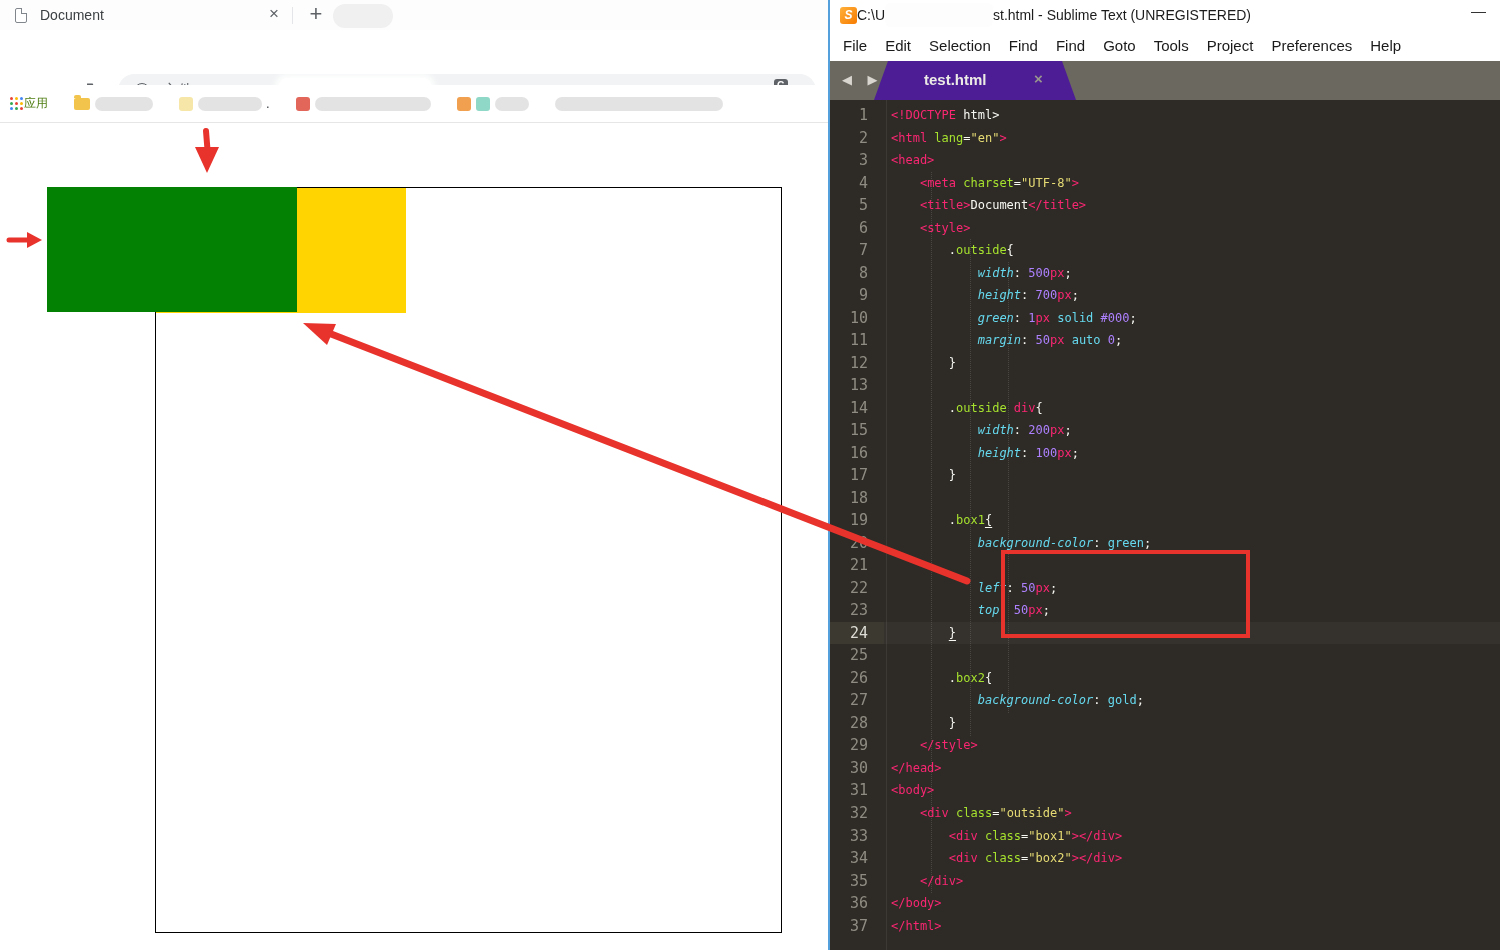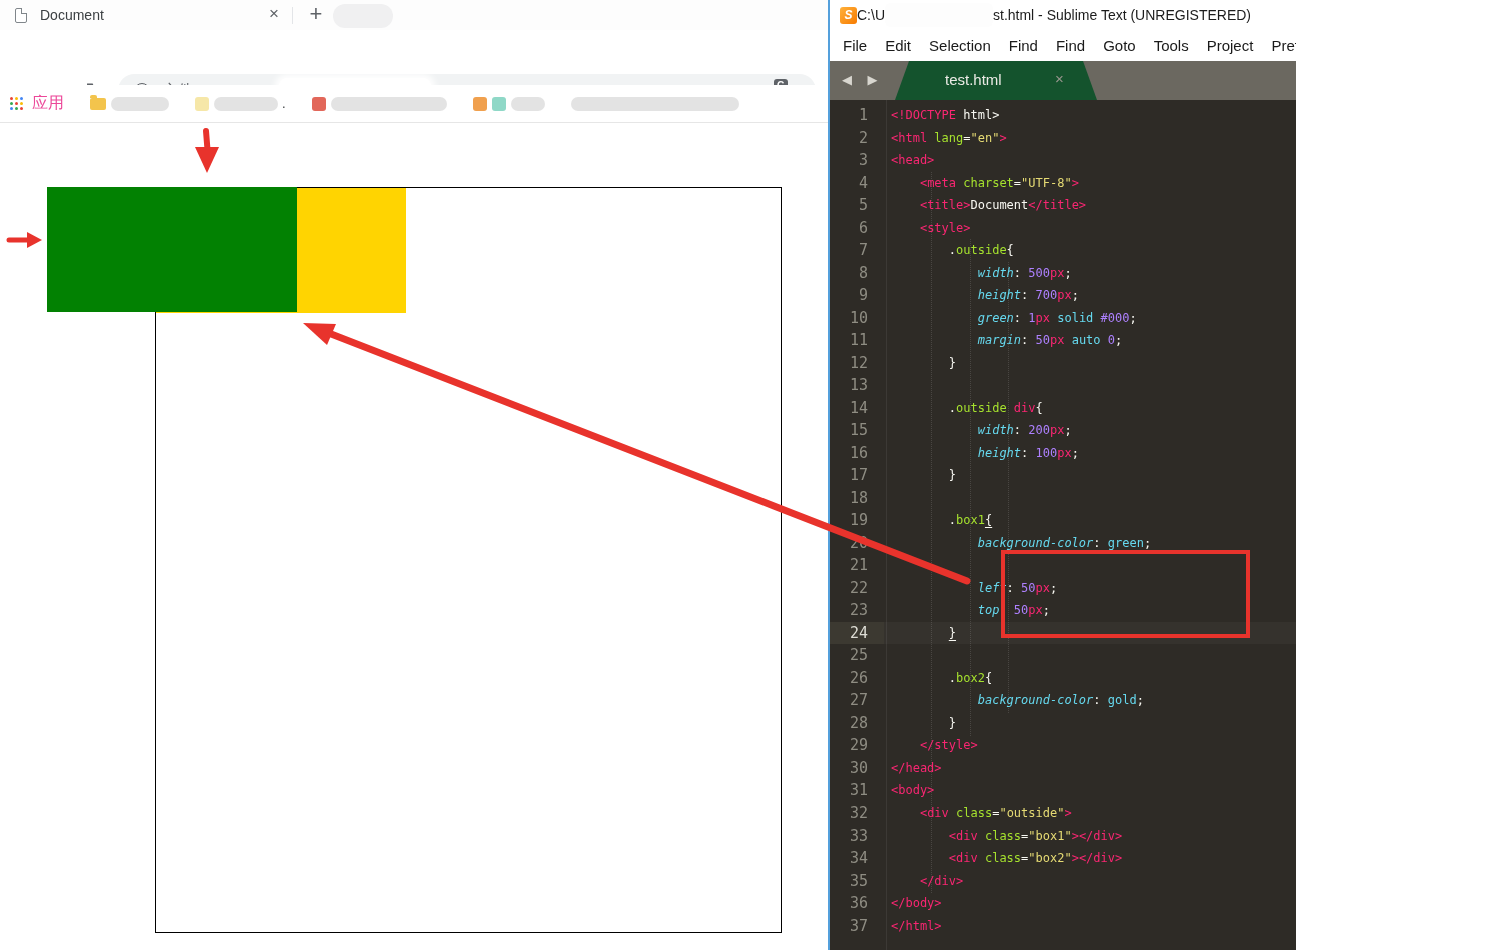--- a/index.html
+++ b/index.html
@@ -1,18 +1,18 @@
 <!DOCTYPE html>
 <html><head>
 <meta charset="utf-8">
 <style>
   * { margin:0; padding:0; box-sizing:border-box; }
   html,body { width:1500px; height:950px; overflow:hidden; }
   body { font-family:"Liberation Sans", sans-serif; background:#fff; }
-  #stage { position:relative; width:1296px; height:950px; background:#fff; overflow:hidden; }
+  #stage { position:relative; width:1500px; height:950px; background:#fff; overflow:hidden; }
   .abs { position:absolute; }
 
   
   #browser { left:0; top:0; width:828px; height:950px; background:#fff; }
   #tabstrip { left:0; top:0; width:828px; height:30px; background:#fdfdfd; }
   .tab-favicon { left:15px; top:8px; width:12px; height:15px; border:1.6px solid #80868b; border-radius:2px; background:#fff; }
   .tab-favicon:after { content:""; position:absolute; right:-1px; top:-1px; width:5px; height:5px; background:#fdfdfd; border-left:1.6px solid #80868b; border-bottom:1.6px solid #80868b; }
   #tab-title { left:40px; top:7px; font-size:14px; color:#3c4043; }
   #tab-close { left:263px; top:3px; font-size:17px; color:#5f6368; width:22px; height:22px; text-align:center; line-height:22px; }
   #tab-divider { left:292px; top:7px; width:1px; height:17px; background:#e3e5e8; }
@@ -31,21 +31,21 @@
   #url-main { font-size:15px; color:#202124; white-space:pre; }
   #url-blur { width:152px; height:26px; background:#fff; border-radius:8px; box-shadow:0 0 6px 4px rgba(255,255,255,0.9); margin:0 2px; }
   #url-suffix { font-size:15px; color:#202124; white-space:pre; }
   #translate-icon { position:absolute; right:20px; top:5px; width:22px; height:22px; }
   #translate-icon .g1 { position:absolute; left:0; top:0; width:14px; height:14px; background:#5f6368; border-radius:3px; color:#fff; font-size:10px; font-weight:bold; text-align:center; line-height:14px; }
   #translate-icon .g2 { position:absolute; right:0; bottom:0; width:12px; height:12px; background:#fff; border:1.4px solid #5f6368; border-radius:2px; color:#5f6368; font-size:8px; font-weight:bold; text-align:center; line-height:9px; }
 
   #bookmarksbar { left:0; top:85px; width:828px; height:37px; background:#fff; display:flex; align-items:center; }
   #apps-grid { margin-left:10px; width:14px; height:14px; display:grid; grid-template-columns:repeat(3,4px); grid-template-rows:repeat(3,4px); gap:1px; flex:0 0 auto; }
   #apps-grid i { width:3.4px; height:3.4px; border-radius:50%; }
-  #apps-label { margin-left:8px; font-size:16px; color:#ec4899; flex:0 0 auto; }
+  #apps-label { font-size:12px; color:#4d7c0f; flex:0 0 auto; }
   #bm-items { display:flex; align-items:center; margin-left:26px; }
   .bm-group { display:flex; align-items:center; margin-right:26px; }
   .bm-chip { width:14px; height:14px; border-radius:3px; margin-right:5px; flex:0 0 auto; }
   .bm-folder { width:16px; height:12px; border-radius:2px; position:relative; margin-right:5px; flex:0 0 auto; }
   .bm-folder:before { content:""; position:absolute; left:0; top:-3px; width:7px; height:3px; background:inherit; border-radius:2px 2px 0 0; }
   .bm-blur { height:14px; border-radius:7px; background:#d9d9d9; opacity:.75; }
   .bm-suffix { font-size:13px; color:#3c4043; margin-left:4px; }
 
   #page { left:0; top:122px; width:828px; height:828px; background:#fff; border-top:1px solid #e6e6e6; }
   #outside-box { left:155px; top:64px; width:627px; height:746px; border:1px solid #000; background:#fff; }
@@ -58,21 +58,21 @@
   #st-titlebar { left:2px; top:0; width:670px; height:30px; background:#fff; display:flex; align-items:center; }
   #st-icon { margin-left:10px; width:17px; height:17px; border-radius:3px; background:linear-gradient(135deg,#ffb13b,#f77b00); color:#fff; font-size:12px; font-weight:bold; font-style:italic; text-align:center; line-height:17px; flex:0 0 auto; }
   #st-title-pre { font-size:14px; color:#1c1c1c; white-space:pre; }
   #st-title-gap { width:108px; height:24px; background:#fdfdfd; border-radius:6px; }
   #st-title-suf { font-size:14px; color:#1c1c1c; white-space:pre; }
   #st-min { position:absolute; right:14px; top:2px; font-size:15px; color:#333; }
   #st-menubar { left:2px; top:30px; width:670px; height:31px; background:#fff; display:flex; align-items:center; padding-left:4px; }
   .menu-item { font-size:15px; color:#1a1a1a; padding:0 9px; line-height:31px; }
   #st-tabbar { left:2px; top:61px; width:670px; height:39px; background:#6b6860; }
   #tab-nav { left:12px; top:11px; font-size:13px; color:#d8d6cf; letter-spacing:6px; }
-  #st-tab { left:65px; top:0; width:202px; height:39px; background:#14532d; clip-path:polygon(14px 0, 188px 0, 100% 100%, 0 100%); color:#ecebe6; }
+  #st-tab { left:44px; top:0; width:202px; height:39px; background:#4c1d95; clip-path:polygon(14px 0, 188px 0, 100% 100%, 0 100%); color:#ecebe6;font-weight:bold; }
   #st-tab-name { left:50px; top:10px; font-size:15px; }
   #st-tab-close { left:160px; top:9px; font-size:15px; color:#99968e; }
 
   #st-code { left:2px; top:100px; width:670px; height:850px; background:#2e2b26; overflow:hidden; font-family:"DejaVu Sans Mono", monospace; }
   #code-rows { position:absolute; left:0; top:4px; width:670px; }
   .crow { display:flex; height:22.53px; line-height:22.53px; position:relative; }
   .crow.active-row { background:rgba(255,255,255,0.035); }
   .gut { flex:0 0 54px; text-align:right; padding-right:16px; color:#8f8d83; font-size:15px; }
   .crow.active-row .gut { background:#3c3931; color:#dddcd4; }
   .ctext { padding-left:7px; font-size:12px; white-space:pre; }

